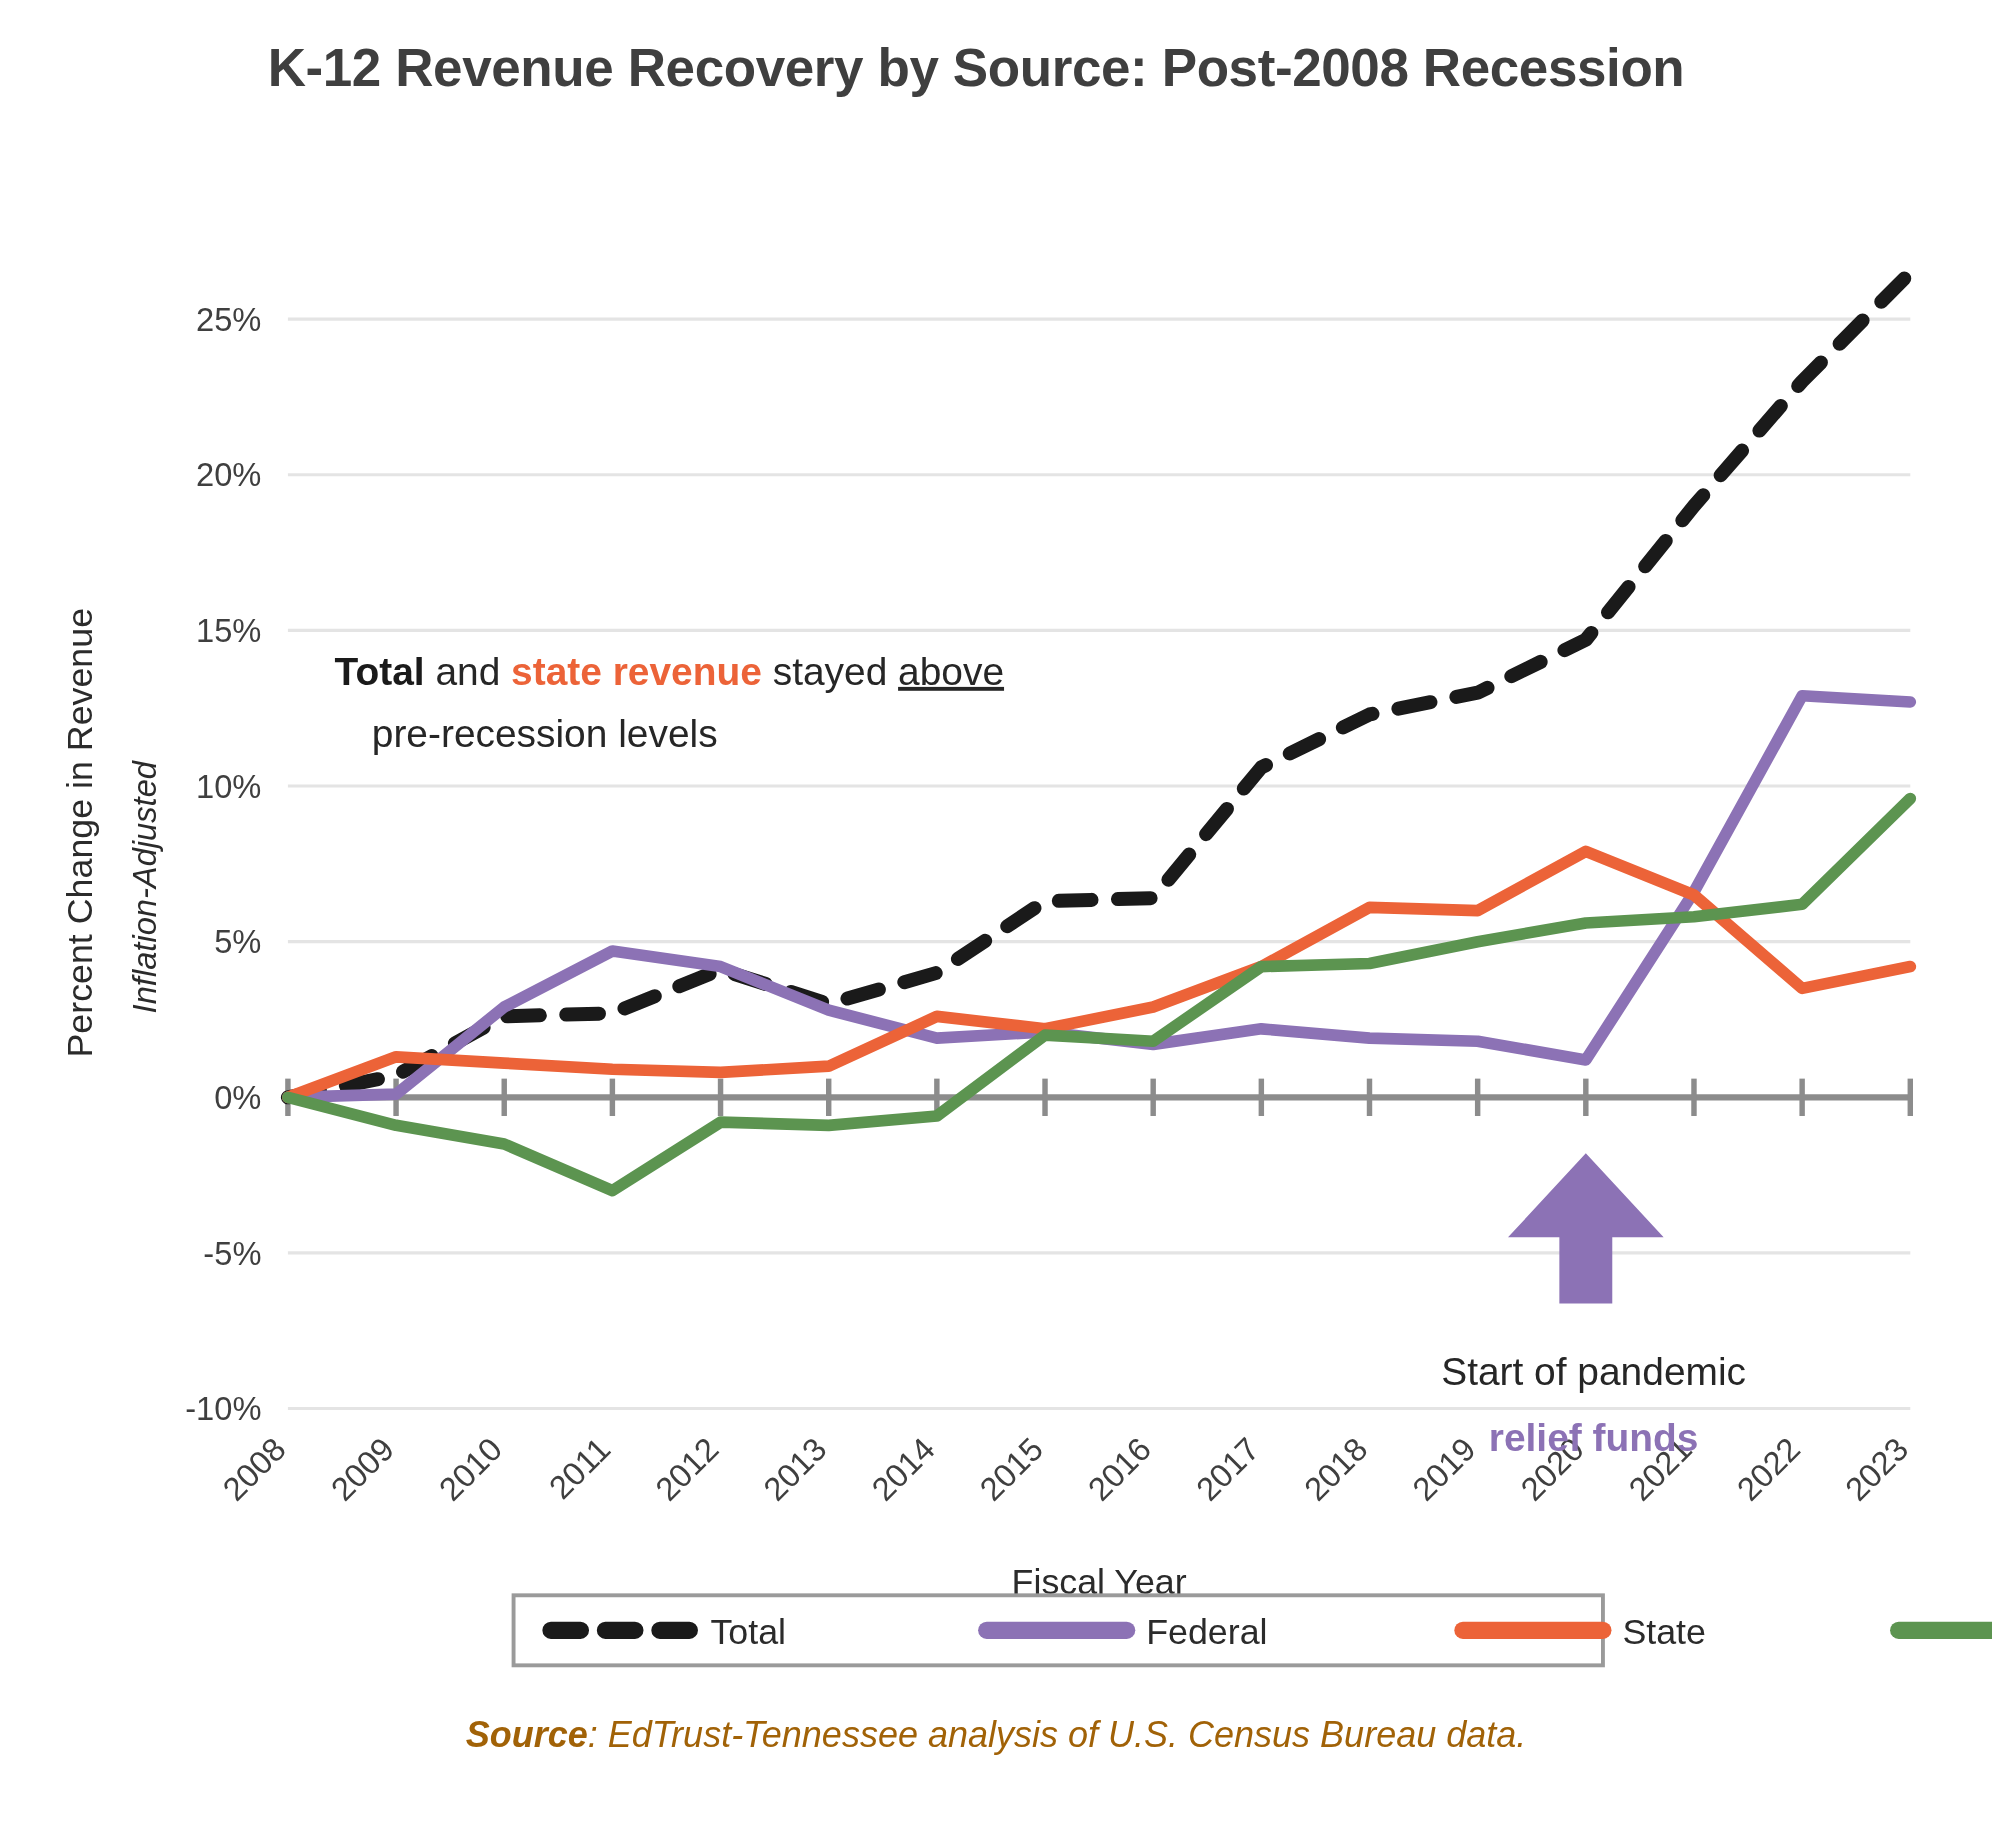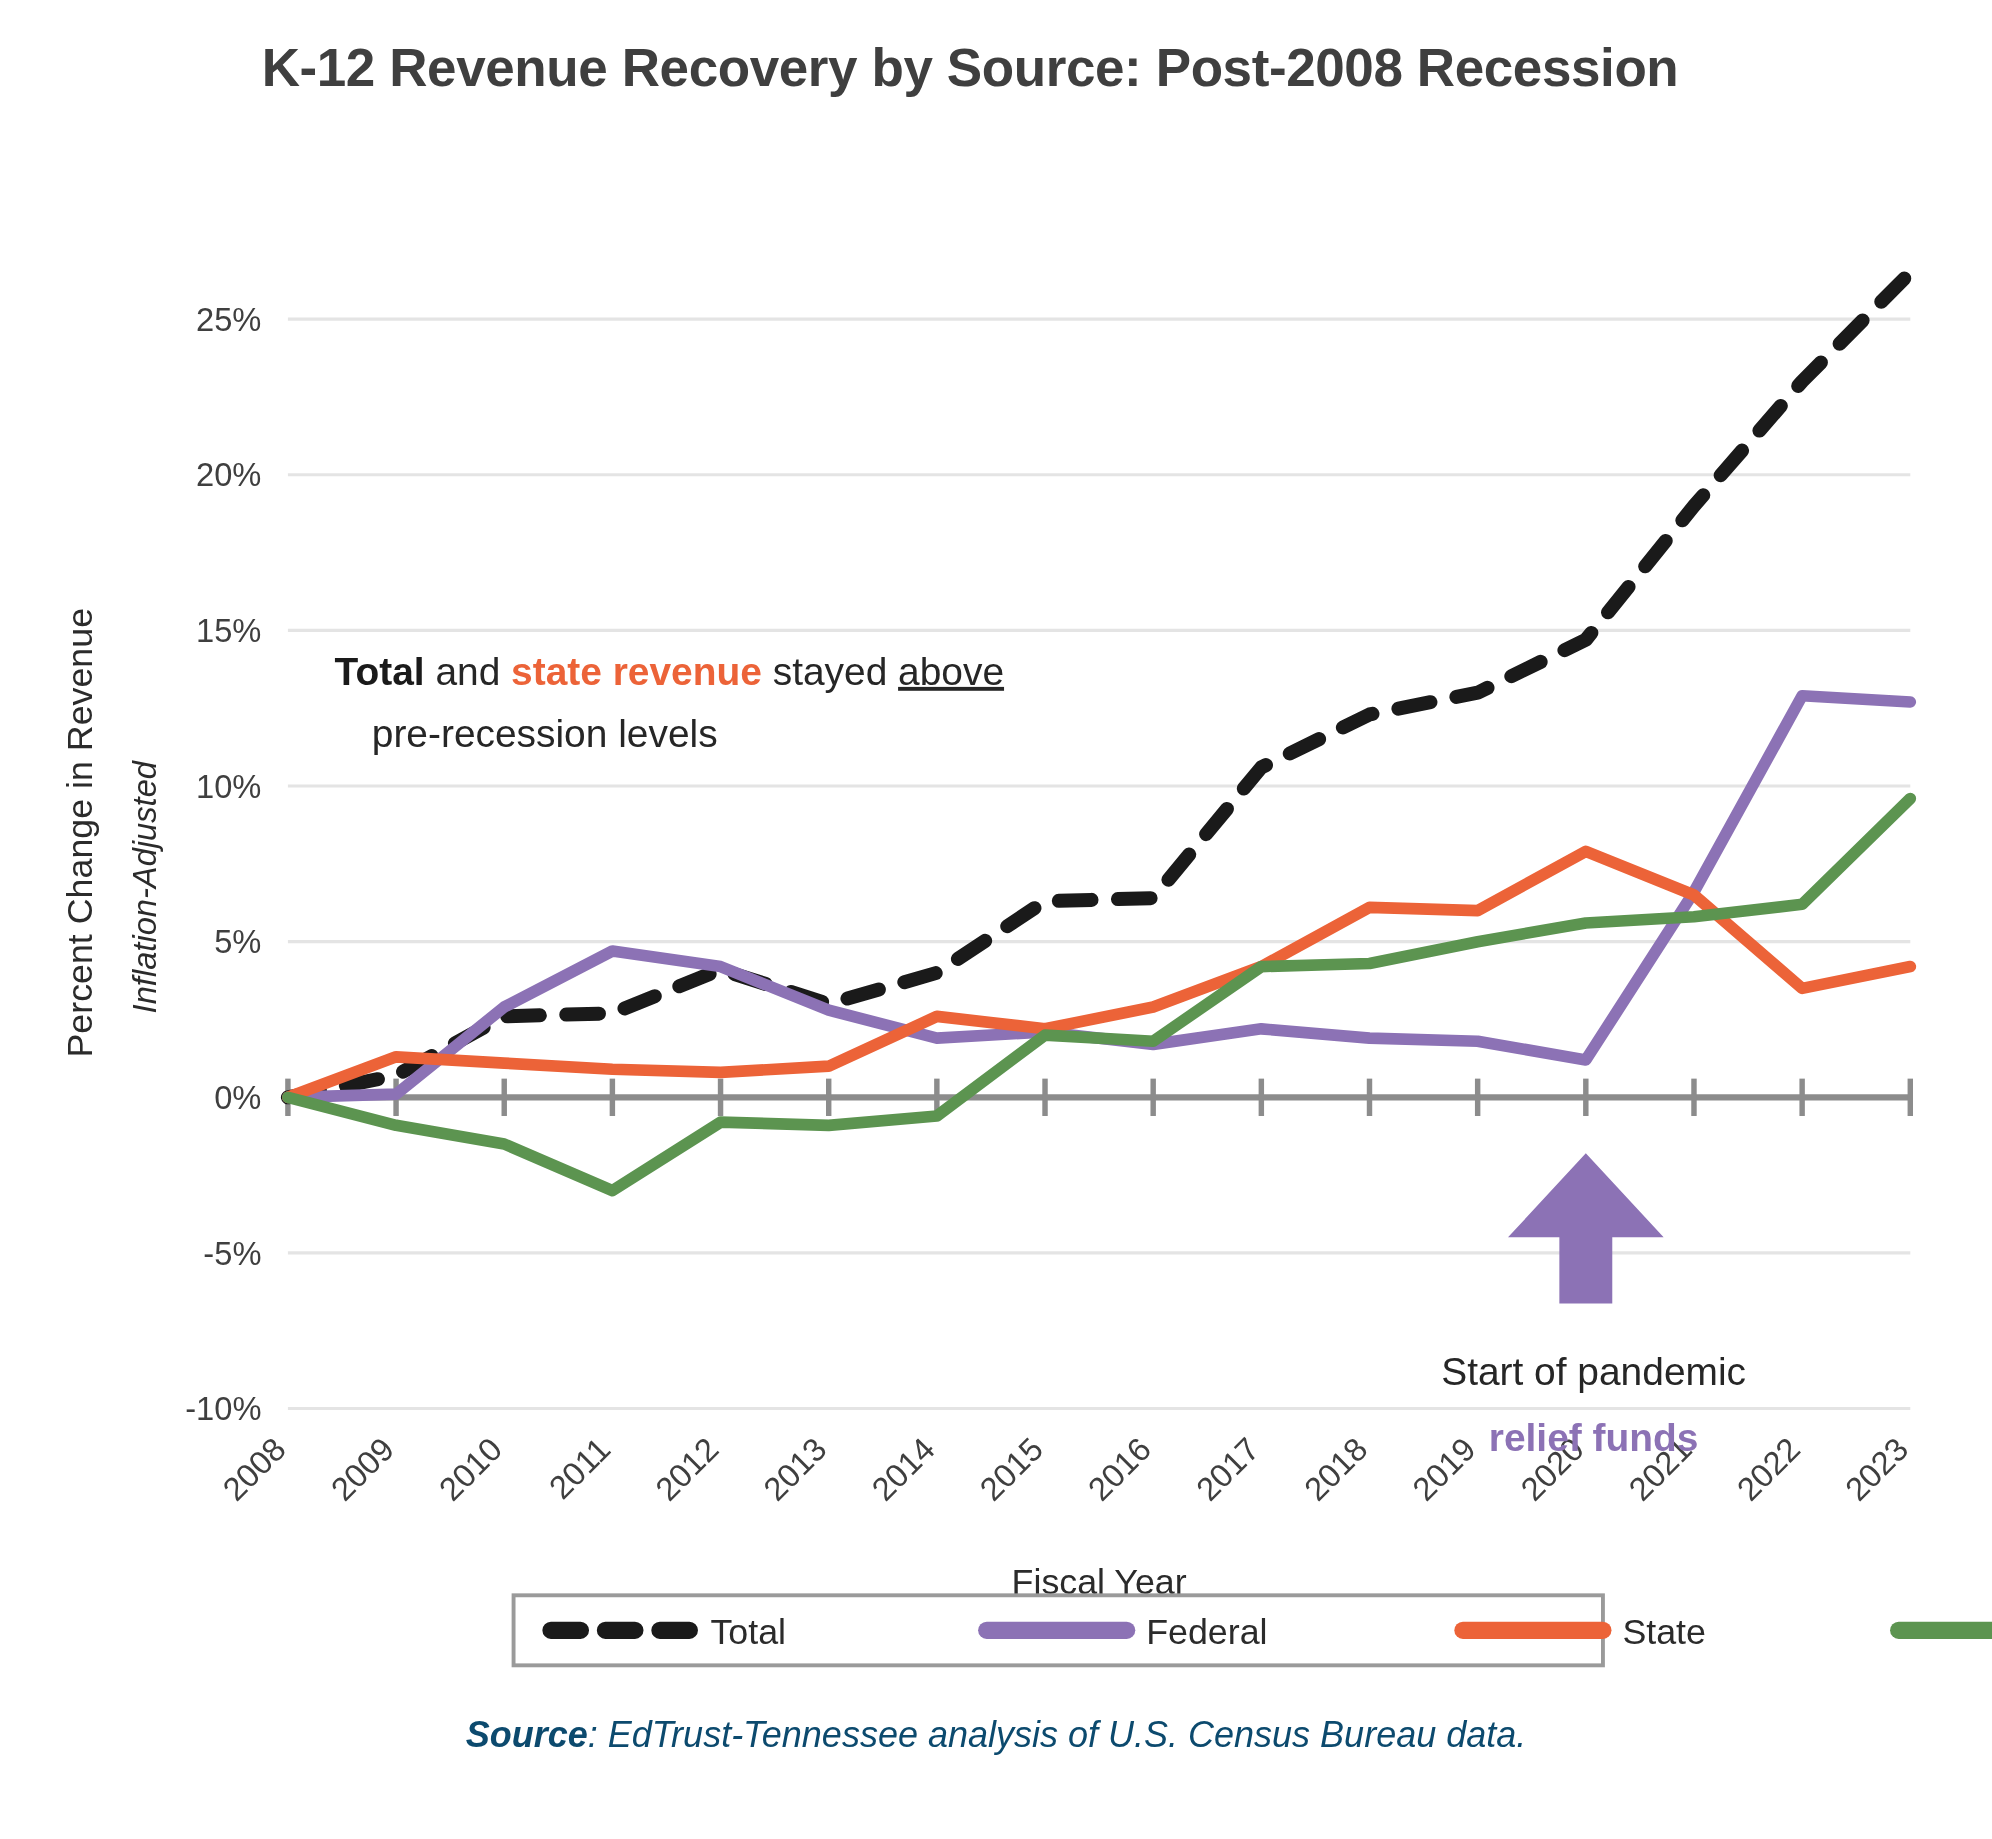--- a/index.html
+++ b/index.html
@@ -5,21 +5,21 @@
   html, body { margin:0; padding:0; }
   body {
     width:1992px; height:1839px;
     background:#ffffff;
     font-family:"Liberation Sans", sans-serif;
     color:#3a3a3a;
     overflow:hidden;
     position:relative;
   }
   .title-block{
-    position:absolute; left:8px; top:37px; width:1924px;
+    position:absolute; left:14px; top:37px; width:1924px;
     text-align:center;
   }
   .title-line{
     font-size:53px; font-weight:bold; color:#3f3f3f;
     line-height:1.18; letter-spacing:-0.4px;
   }
   .chart-area{
     position:absolute;
     left:0; top:0; width:1992px; height:1839px;
   }
@@ -42,21 +42,21 @@
     font-size:50px; fill:#262626; font-family:"Liberation Sans", sans-serif;
   }
   .anno-purple{ fill:#8c72b5; font-weight:bold; }
   .legend-text{
     font-size:46px; fill:#2b2b2b; font-family:"Liberation Sans", sans-serif;
   }
   .source-block{
     position:absolute; left:0; top:1711px; width:1992px; text-align:center;
   }
   .source-line{
-    font-size:36px; font-style:italic; color:#0c4a6e; line-height:1.35;
+    font-size:36px; font-style:italic; color:#a16207; line-height:1.35;
   }
   .source-line b{ font-weight:bold; }
 </style>
 </head>
 <body>
 
 <div class="title-block">
   <div class="title-line">K-12 Revenue Recovery by Source: Post-2008 Recession</div>
 </div>
 

